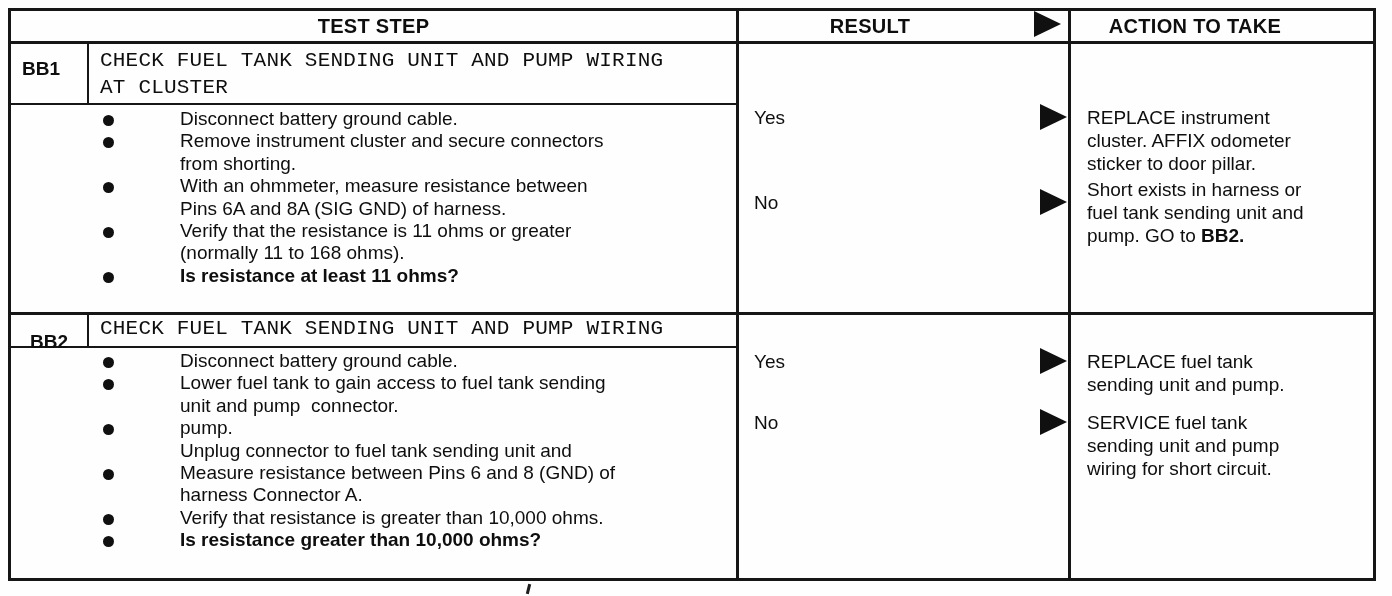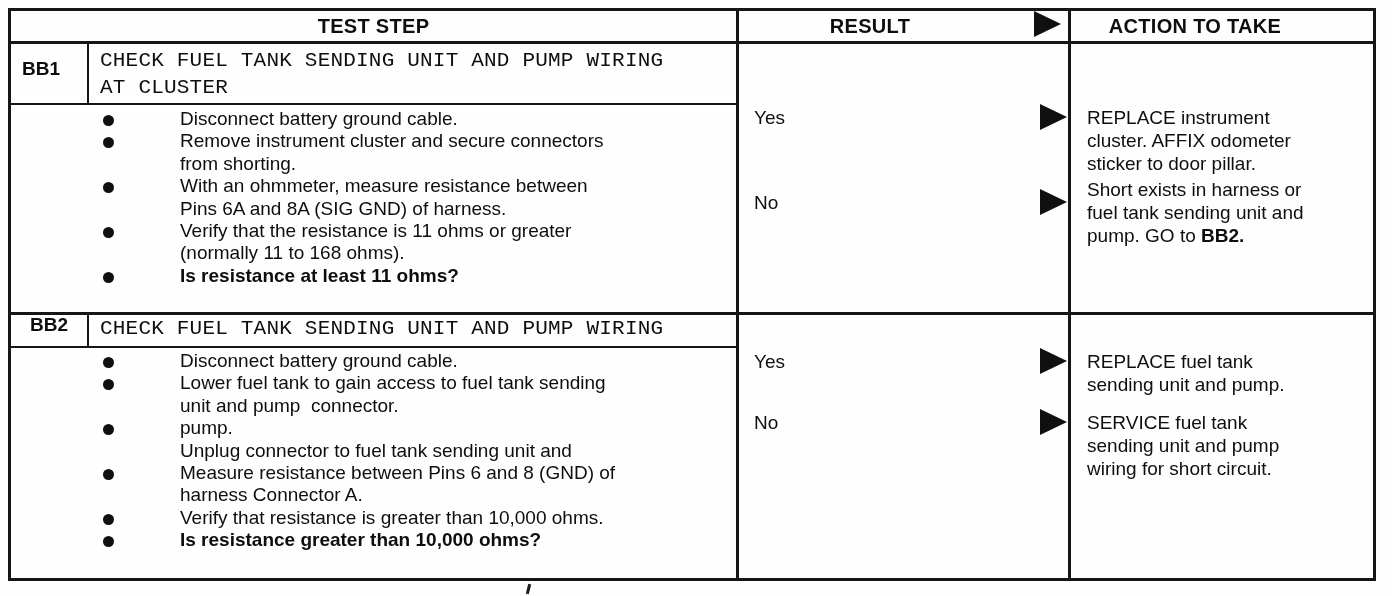--- a/index.html
+++ b/index.html
@@ -111,21 +111,21 @@
   </div>
 
   <div class="rlabel" style="left:754px;top:192px;">No</div>
   <div class="arrow" style="left:1040px;top:189px;"></div>
   <div class="action" style="left:1087px;top:178px;">
     <div class="al">Short exists in harness or</div>
     <div class="al">fuel tank sending unit and</div>
     <div class="al"><span>pump. GO to </span><b>BB2.</b></div>
   </div>
 
-  <div class="cell stepid stepid2" style="left:11px;top:306px;width:76px;height:38px;">BB2</div>
+  <div class="cell stepid stepid2" style="left:11px;top:323px;width:76px;height:38px;">BB2</div>
 
   <div class="cell" style="left:100px;top:315px;width:632px;">
     <div class="title-line">CHECK FUEL TANK SENDING UNIT AND PUMP WIRING</div>
   </div>
 
   <div class="bullets" style="left:100px;top:350px;width:632px;">
     <div class="bullet">
       <div class="dotcol">
           <div class="dotc"></div>
         </div>

